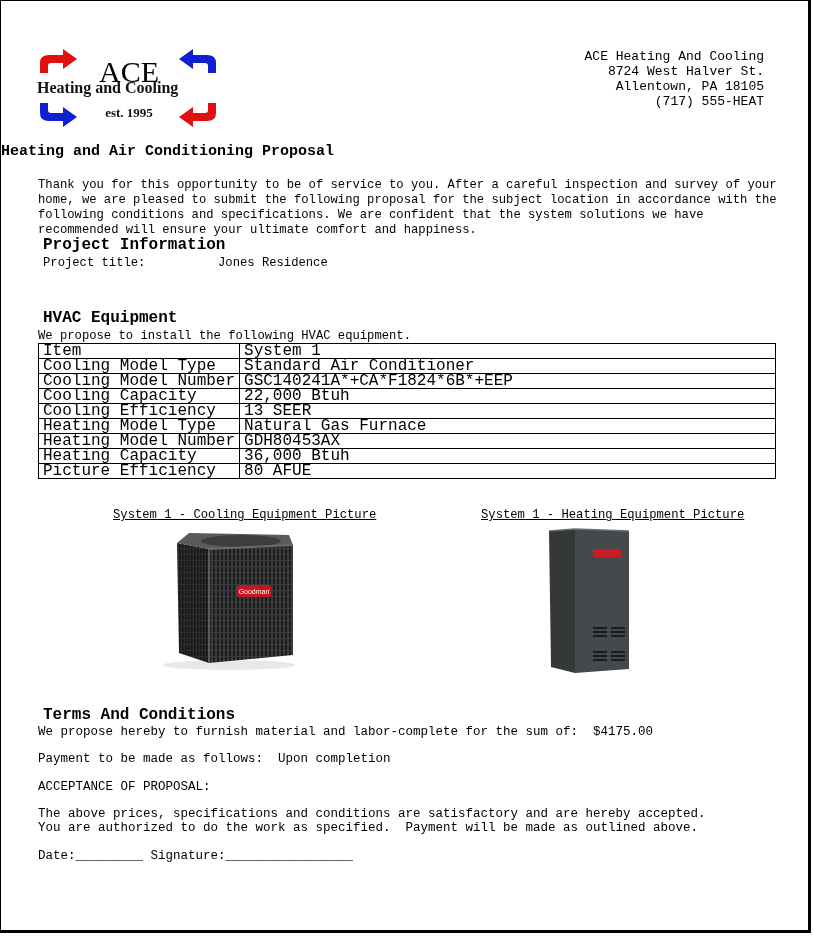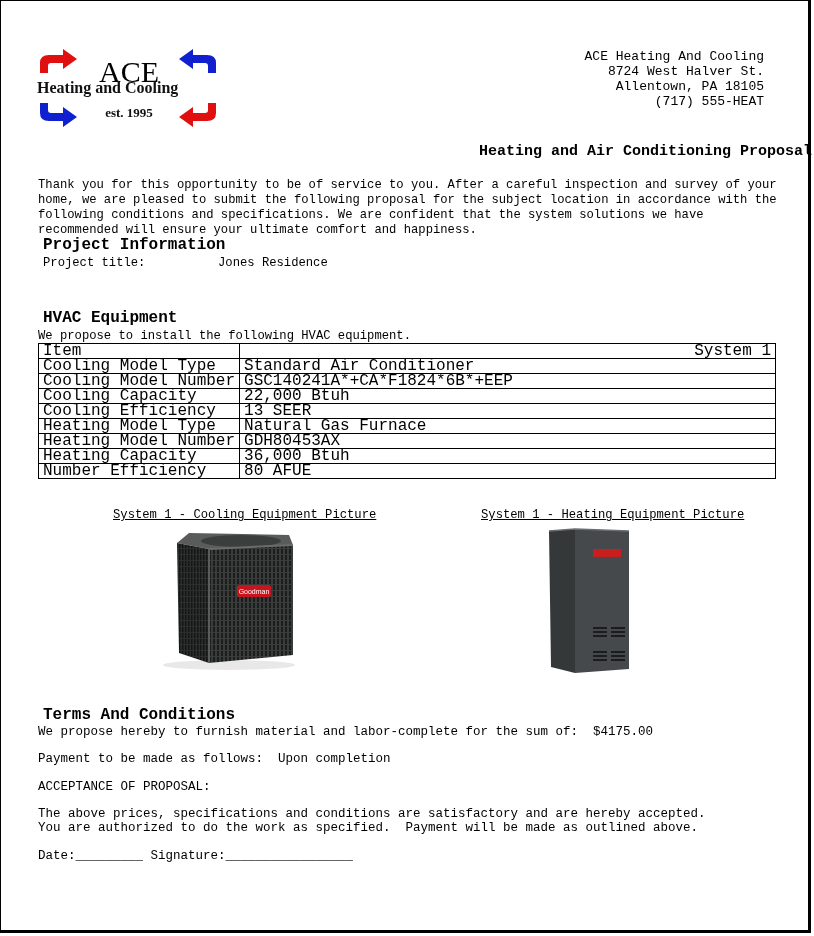--- a/index.html
+++ b/index.html
@@ -17,38 +17,38 @@
     
     .logo { position: absolute; left: 36px; top: 44px; width: 184px; height: 84px; }
     .logo .ace { position: absolute; left: 52px; top: 10px; width: 80px; text-align: center; font-size: 30px; color: #000; }
     .logo .hc { position: absolute; left: 0; top: 34px; width: 184px; text-align: left; font-size: 16px; font-weight: bold; color: #111; }
     .logo .est { position: absolute; left: 52px; top: 60px; width: 80px; text-align: center; font-size: 13px; font-weight: bold; color: #111; }
     .logo svg { position: absolute; }
 
     
     .address { position: absolute; right: 44px; top: 48px; text-align: right; font-size: 13px; line-height: 15px; color: #000; }
 
-    .title { position: absolute; left: 0; width: 811px; top: 142px; text-align: right; font-size: 15px; font-weight: bold; color: #000; }
+    .title { position: absolute; left: 0; width: 811px; top: 142px; text-align: left; font-size: 15px; font-weight: bold; color: #000; }
 
     .intro { position: absolute; left: 37px; top: 177px; width: 740px; font-size: 12.2px; line-height: 15px; color: #000; }
 
     .h2 { position: absolute; font-size: 16px; font-weight: bold; color: #000; }
 
     .info-row { position: absolute; left: 42px; font-size: 12.2px; color: #000; }
     .info-row .lbl { display: inline-block; width: 175px; }
 
     .hvac-note { position: absolute; left: 37px; top: 328px; font-size: 12.2px; color: #000; }
 
     table.equip {
       position: absolute; left: 37px; top: 342px; width: 738px;
       border-collapse: collapse; font-size: 16px; color: #000;
     }
     table.equip td { border: 1px solid #000; height: 14px; padding: 0 4px; line-height: 14px; white-space: nowrap; }
     table.equip td.c1 { width: 150px; }
-    table.equip tr.head td.c2 { text-align: right; }
+    table.equip tr.head td.c2 { text-align: left; }
 
     .pic-label { position: absolute; font-size: 12.2px; text-decoration: underline; color: #000; }
     .pic { position: absolute; }
 
     .terms { position: absolute; left: 37px; font-size: 12.5px; color: #000; white-space: pre; }
   </style>
 </head>
 <body>
 
 <div class="page">
@@ -122,21 +122,21 @@
     </tr>
     <tr>
       <td class="c1">Heating Model Number</td>
       <td>GDH80453AX</td>
     </tr>
     <tr>
       <td class="c1">Heating Capacity</td>
       <td>36,000 Btuh</td>
     </tr>
     <tr>
-      <td class="c1">Number Efficiency</td>
+      <td class="c1">Picture Efficiency</td>
       <td>80 AFUE</td>
     </tr>
   </tbody>
     </table>
 
   <div class="pic-label sans" style="left:112px;top:507px">System 1 - Cooling Equipment Picture</div>
   <div class="pic-label sans" style="left:480px;top:507px">System 1 - Heating Equipment Picture</div>
 
   <svg class="pic" style="left:148px;top:530px" width="148" height="140" viewBox="0 0 148 140">
     <defs>

